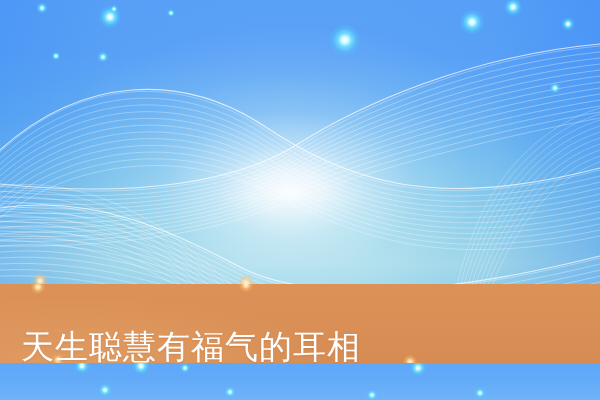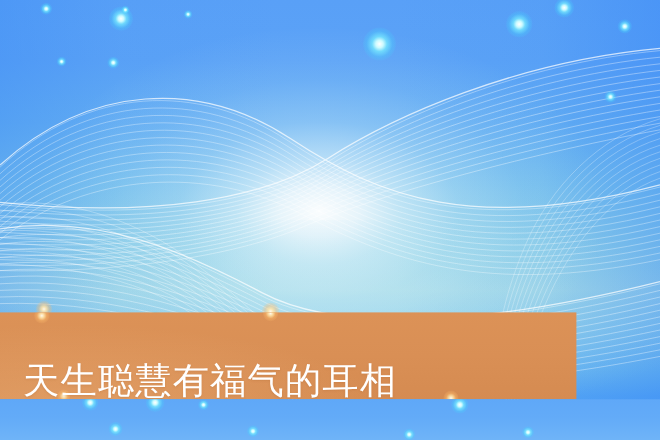--- a/index.html
+++ b/index.html
@@ -102,21 +102,21 @@
       rgba(255,228,170,0.9) 20%,
       rgba(255,190,110,0.45) 45%,
       rgba(255,170,90,0.0) 78%);
   }
 
   
   .title-band {
     position: absolute;
     left: 0;
     top: 284px;
-    width: 524px;
+    width: 600px;
     height: 79px;
     background: linear-gradient(180deg, #DC9257 0%, #D98F55 50%, #D58B51 100%);
     overflow: hidden;
   }
   .title-band-sheen {
     position: absolute;
     inset: 0;
     background: radial-gradient(ellipse 420px 120px at 12% 120%,
       rgba(255,205,150,0.30) 0%, rgba(255,190,130,0.0) 70%);
   }

